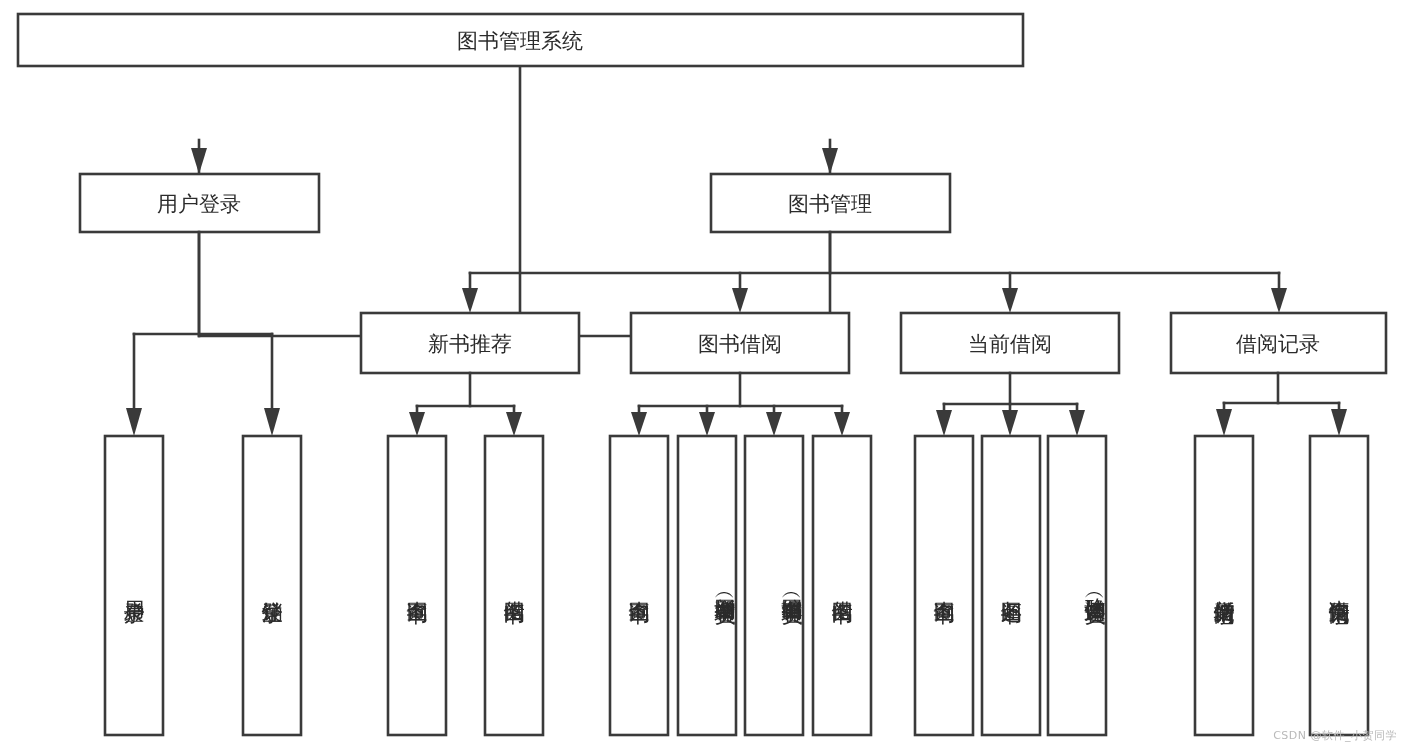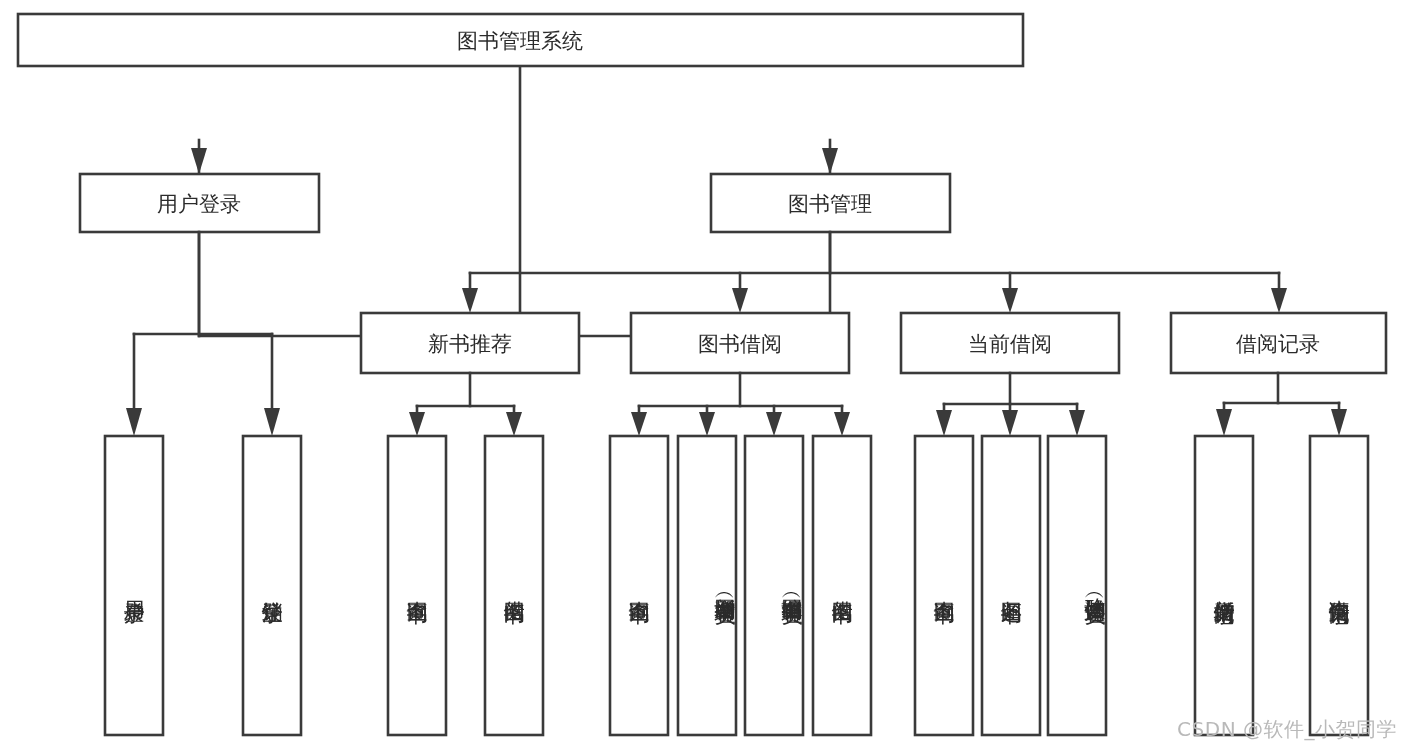--- a/index.html
+++ b/index.html
@@ -62,21 +62,21 @@
     justify-content: center;
     text-align: center;
     white-space: pre-wrap;
     pointer-events: none;
   }
   .watermark {
     position: absolute;
     right: 8px;
     bottom: 4px;
     font-family: "DejaVu Sans", "Liberation Sans", sans-serif;
-    font-size: 20px;
+    font-size: 11px;
     color: #b9b9b9;
     letter-spacing: 0.5px;
     white-space: nowrap;
   }
 </style>
 </head>
 <body>
 
 <div id="diagram-root">
 

